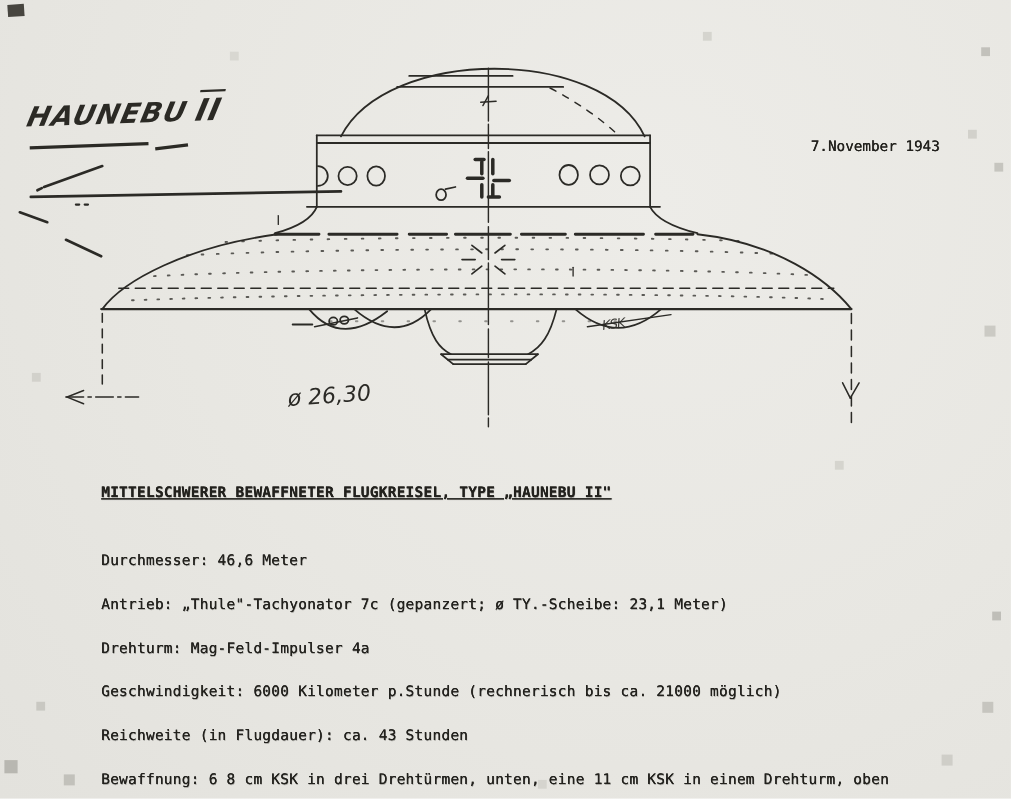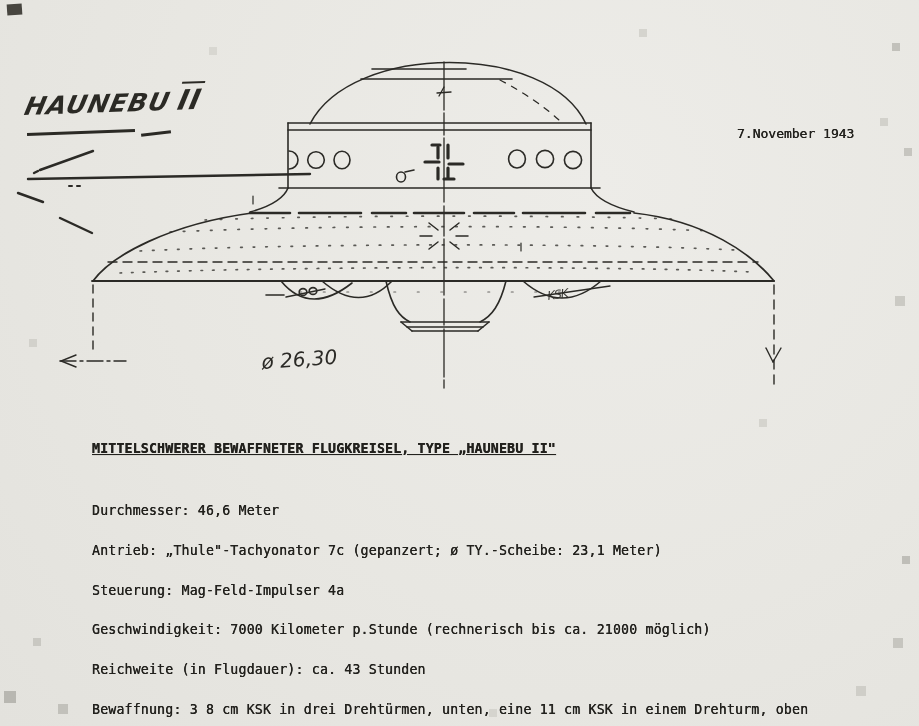--- a/index.html
+++ b/index.html
@@ -183,24 +183,24 @@
 
   <div class="date-block">
     <div class="l1">7.November 1943</div>
   </div>
 
   <div class="textblock">
     <div class="doc-title">MITTELSCHWERER BEWAFFNETER FLUGKREISEL, TYPE „HAUNEBU II"</div>
 
     <div>Durchmesser: 46,6 Meter</div>
     <div>Antrieb: „Thule"-Tachyonator 7c (gepanzert; ø TY.-Scheibe: 23,1 Meter)</div>
-    <div>Steuerung: Mag-Feld-Impulser 4a</div>
-    <div>Geschwindigkeit: 7000 Kilometer p.Stunde (rechnerisch bis ca. 21000 möglich)</div>
+    <div>Drehturm: Mag-Feld-Impulser 4a</div>
+    <div>Geschwindigkeit: 6000 Kilometer p.Stunde (rechnerisch bis ca. 21000 möglich)</div>
     <div>Reichweite (in Flugdauer): ca. 43 Stunden</div>
-    <div>Bewaffnung: 3 8 cm KSK in drei Drehtürmen, unten, eine 11 cm KSK in einem Drehturm, oben</div>
+    <div>Bewaffnung: 6 8 cm KSK in drei Drehtürmen, unten, eine 11 cm KSK in einem Drehturm, oben</div>
     <div>Außenpanzerung: Dreischott-„Victalen"</div>
     
     
     
     
     
 
     
 
     

